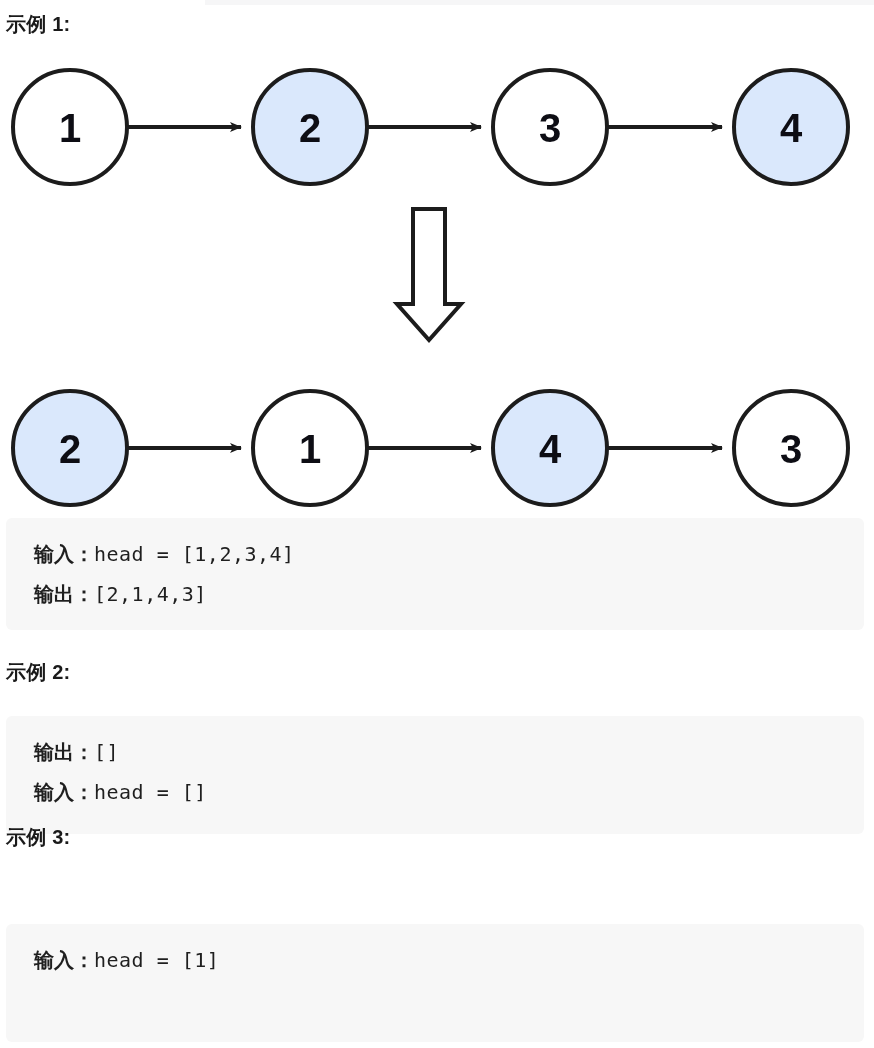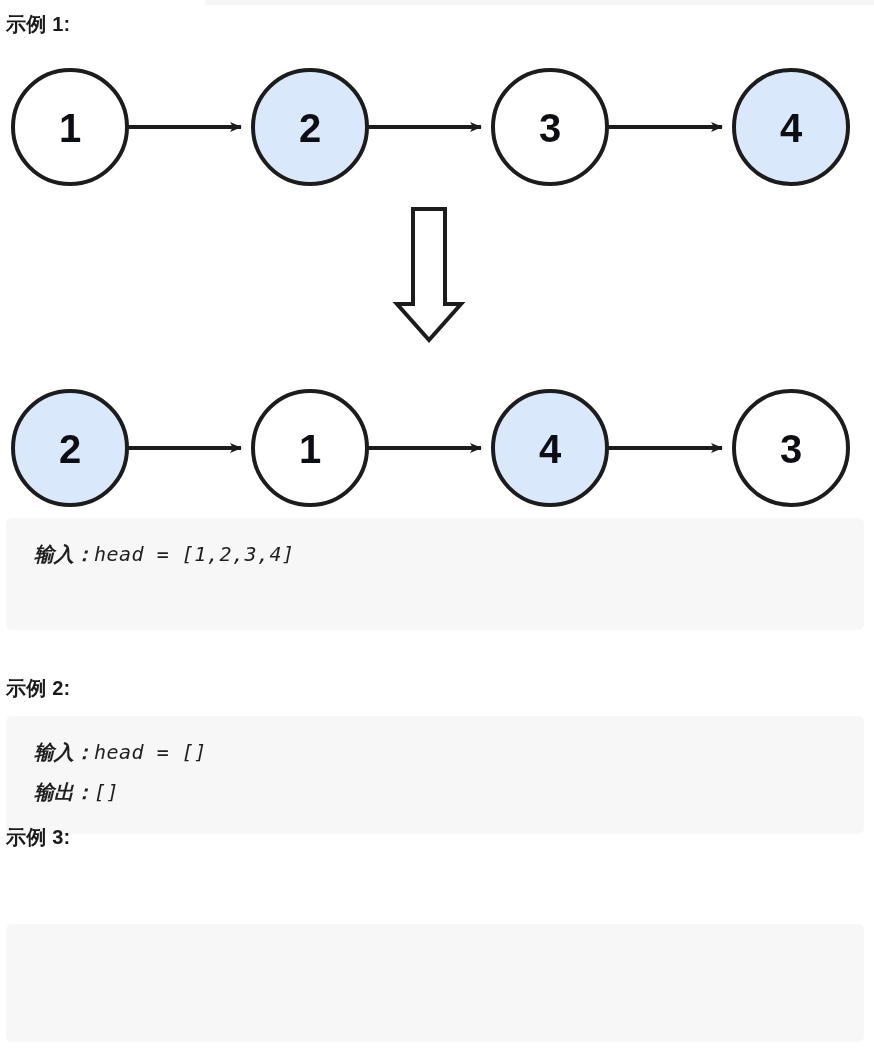--- a/index.html
+++ b/index.html
@@ -31,32 +31,31 @@
     position: absolute;
     left: 6px;
     font-size: 20px;
     font-weight: 700;
     letter-spacing: 0.2px;
     line-height: 28px;
     color: #1a1a1a;
     white-space: nowrap;
   }
   .label-1 { top: 10px; }
-  .label-2 { top: 674px; }
+  .label-2 { top: 658px; }
   .label-3 { top: 823px; }
 
   .code-block {
     position: absolute;
     left: 6px;
     width: 858px;
     box-sizing: border-box;
     background: #f7f7f7;
     border-radius: 6px;
     padding: 16px 0 16px 0;
-    font-style: italic;
   }
   .block-1 { top: 518px; height: 112px; }
   .block-2 { top: 716px; height: 118px; }
   .block-3 { top: 924px; height: 118px; }
 
   .code-line {
     padding-left: 28px;
     font-size: 20px;
     line-height: 40px;
     white-space: pre;
@@ -170,27 +169,29 @@
         <circle class="node-circle node-white" cx="791" cy="448" r="57"></circle>
         <text class="node-label" x="791" y="449">3</text>
       </g>
     </g>
   </svg>
 
   <div class="example-label label-1">示例 1:</div>
 
   <div class="code-block block-1">
     <div class="code-line"><span class="zh">输入：</span><span class="mono">head = [1,2,3,4]</span></div>
+    <div class="code-line"><span class="zh">输出：</span><span class="mono">[2,1,4,3]</span></div>
   </div>
 
   <div class="example-label label-2">示例 2:</div>
 
   <div class="code-block block-2">
+    <div class="code-line"><span class="zh">输出：</span><span class="mono">[]</span></div>
     <div class="code-line"><span class="zh">输入：</span><span class="mono">head = []</span></div>
-    <div class="code-line"><span class="zh">输出：</span><span class="mono">[]</span></div>
   </div>
 
   <div class="example-label label-3">示例 3:</div>
 
   <div class="code-block block-3">
+    <div class="code-line"><span class="zh">输入：</span><span class="mono">head = [1]</span></div>
   </div>
 
 </div>
 
 </body></html>

